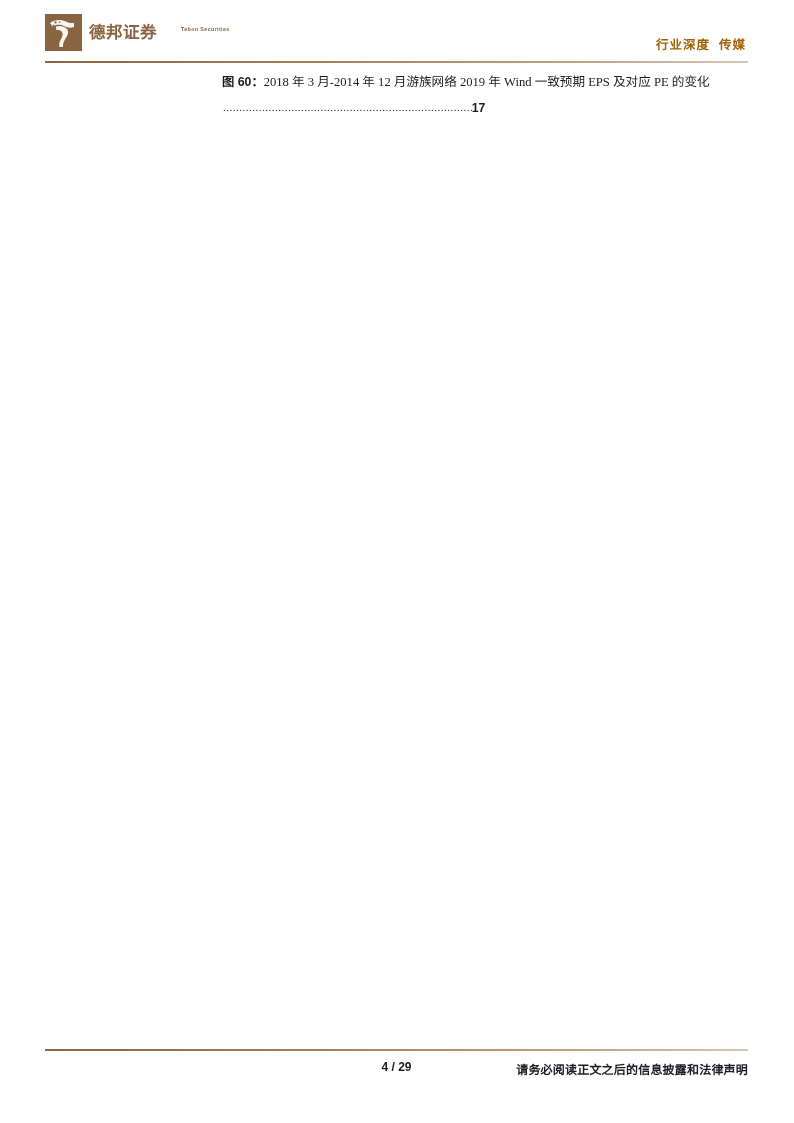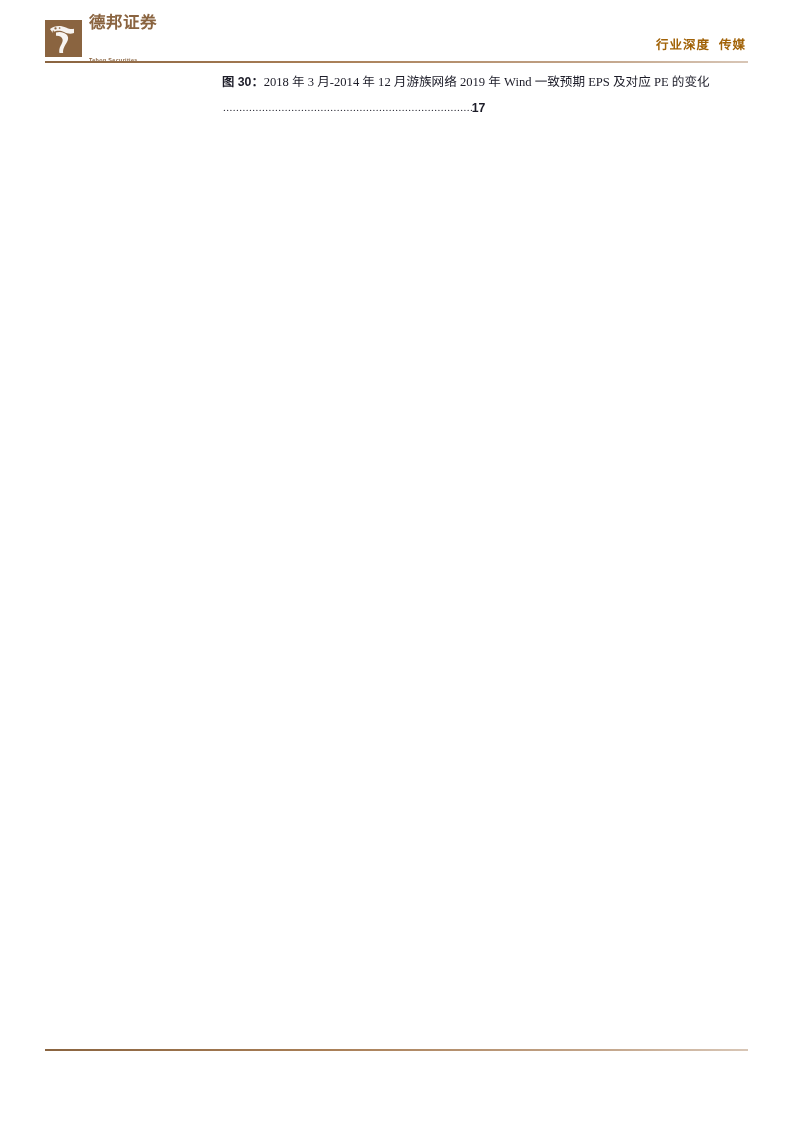--- a/index.html
+++ b/index.html
@@ -44,21 +44,21 @@
     width: 37px;
     height: 37px;
     background: #8a6440;
     position: relative;
     overflow: hidden;
     flex: none;
   }
   .logo-mark svg { display: block; }
   .logo-text {
     display: flex;
-    flex-direction: column;
+    flex-direction: row;
     justify-content: flex-start;
     line-height: 1;
     gap: 24px;
   }
   .logo-cn {
     font-family: "Liberation Sans", "DejaVu Sans", sans-serif;
     font-size: 16.5px;
     font-weight: 700;
     color: #8a6440;
     letter-spacing: 0.5px;
@@ -216,26 +216,30 @@
       <span>行业深度</span><span class="gap"></span><span>传媒</span>
     </div>
 
     <div class="header-rule"></div>
   </div>
 
   <div class="toc">
     <div id="figure-list">
         <div class="toc-entry wrapped">
           <div class="row line1">
-            <span class="label"><span class="num">图 30：</span><span>2018 年 3 月-2014 年 12 月游族网络 2019 年 Wind 一致预期 EPS 及对应 PE 的变化</span></span>
+            <span class="label"><span class="num">图 60：</span><span>2018 年 3 月-2014 年 12 月游族网络 2019 年 Wind 一致预期 EPS 及对应 PE 的变化</span></span>
           </div>
           <div class="row line2">
             <span class="leader">............................................................................................................................................................................................................................</span>
             <span class="page">17</span>
           </div>
         </div>
       </div>
 
   </div>
 
   <div class="footer-rule"></div>
+  <div class="footer">
+    <div class="footer-page">4 / 29</div>
+    <div class="footer-note">请务必阅读正文之后的信息披露和法律声明</div>
+  </div>
 
 </div>
 
 </body></html>

